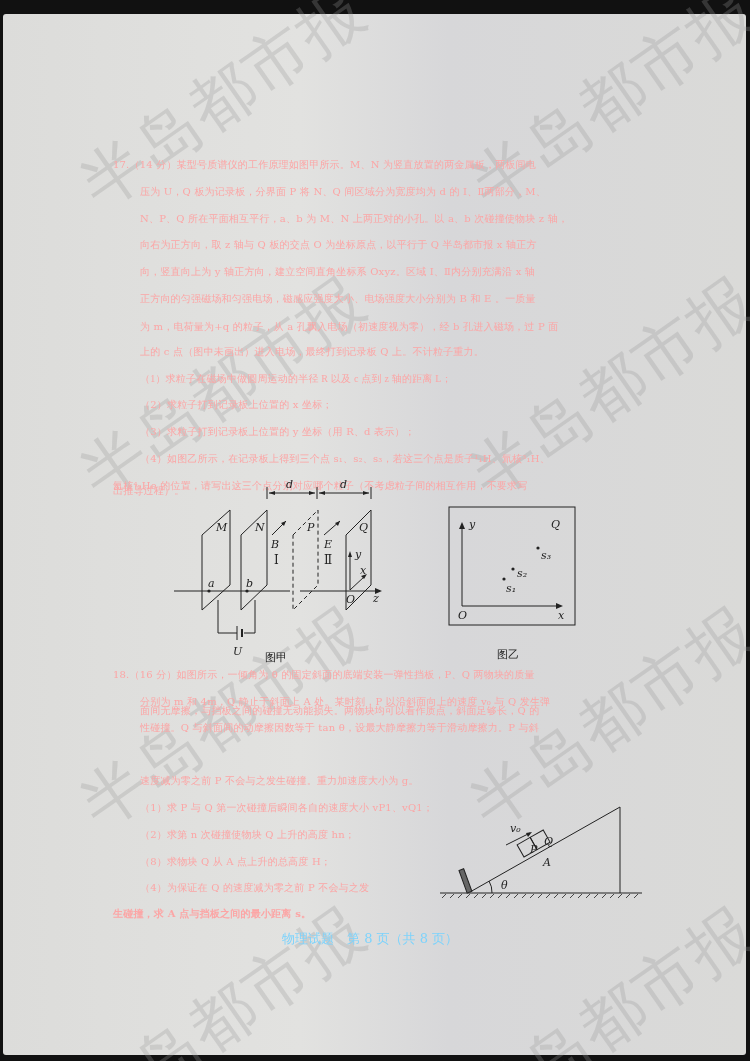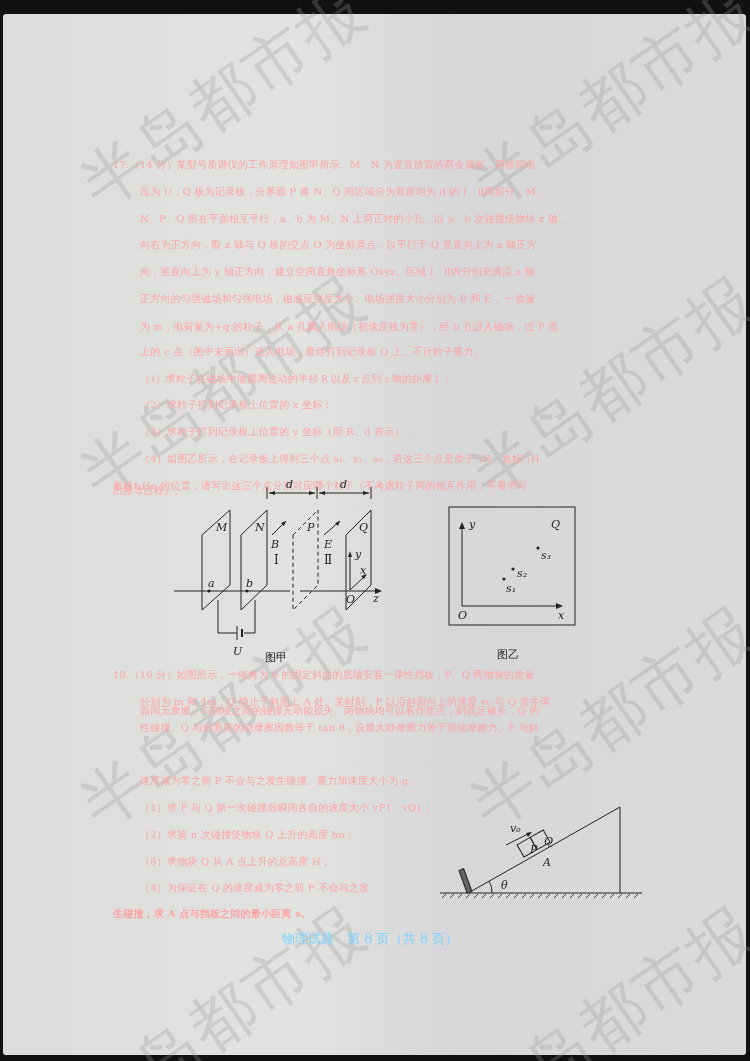--- a/index.html
+++ b/index.html
@@ -21,21 +21,21 @@
   <div class="wm" style="left:445px;top:330px;">半岛都市报</div>
   <div class="wm" style="left:55px;top:660px;">半岛都市报</div>
   <div class="wm" style="left:445px;top:660px;">半岛都市报</div>
   <div class="wm" style="left:55px;top:960px;">半岛都市报</div>
   <div class="wm" style="left:445px;top:960px;">半岛都市报</div>
 </div>
 
 <div class="line" style="left:113px;top:158px;">17.（14 分）某型号质谱仪的工作原理如图甲所示。M、N 为竖直放置的两金属板，两板间电</div>
 <div class="line" style="left:140px;top:185px;">压为 U，Q 板为记录板，分界面 P 将 N、Q 间区域分为宽度均为 d 的 Ⅰ、Ⅱ两部分，M、</div>
 <div class="line" style="left:140px;top:212px;">N、P、Q 所在平面相互平行，a、b 为 M、N 上两正对的小孔。以 a、b 次碰撞使物块 z 轴，</div>
-<div class="line" style="left:140px;top:238px;">向右为正方向，取 z 轴与 Q 板的交点 O 为坐标原点，以平行于 Q 竖直向上为 x 轴正方</div>
+<div class="line" style="left:140px;top:238px;">向右为正方向，取 z 轴与 Q 板的交点 O 为坐标原点，以平行于 Q 半岛都市报 x 轴正方</div>
 <div class="line" style="left:140px;top:265px;">向，竖直向上为 y 轴正方向，建立空间直角坐标系 Oxyz。区域 Ⅰ、Ⅱ内分别充满沿 x 轴</div>
 <div class="line" style="left:140px;top:292px;">正方向的匀强磁场和匀强电场，磁感应强度大小、电场强度大小分别为 B 和 E 。一质量</div>
 <div class="line" style="left:140px;top:320px;">为 m，电荷量为+q 的粒子，从 a 孔飘入电场（初速度视为零），经 b 孔进入磁场，过 P 面</div>
 <div class="line" style="left:140px;top:345px;">上的 c 点（图中未画出）进入电场，最终打到记录板 Q 上。不计粒子重力。</div>
 
 <div class="line" style="left:140px;top:360px;margin-top:12px;font-family:Liberation Serif, serif;">（1）求粒子在磁场中做圆周运动的半径 R 以及 c 点到 z 轴的距离 L；</div>
 <div class="line" style="left:140px;top:398px;">（2）求粒子打到记录板上位置的 x 坐标；</div>
 <div class="line" style="left:140px;top:425px;">（3）求粒子打到记录板上位置的 y 坐标（用 R、d 表示）；</div>
 <div class="line" style="left:140px;top:452px;">（4）如图乙所示，在记录板上得到三个点 s₁、s₂、s₃，若这三个点是质子¹₁H、氚核³₁H、</div>
 <div class="line" style="left:113px;top:479px;">氦核⁴₂He 的位置，请写出这三个点分别对应哪个粒子（不考虑粒子间的相互作用，不要求写</div>

